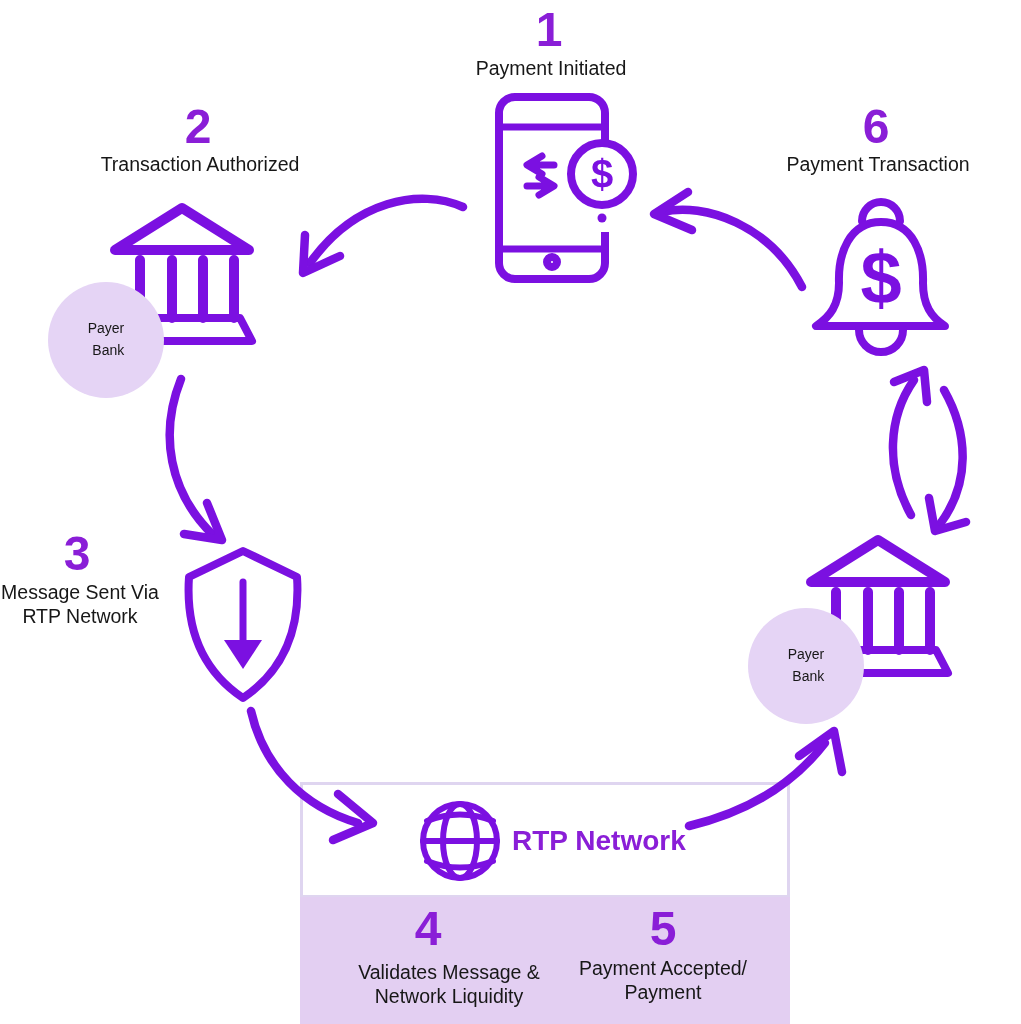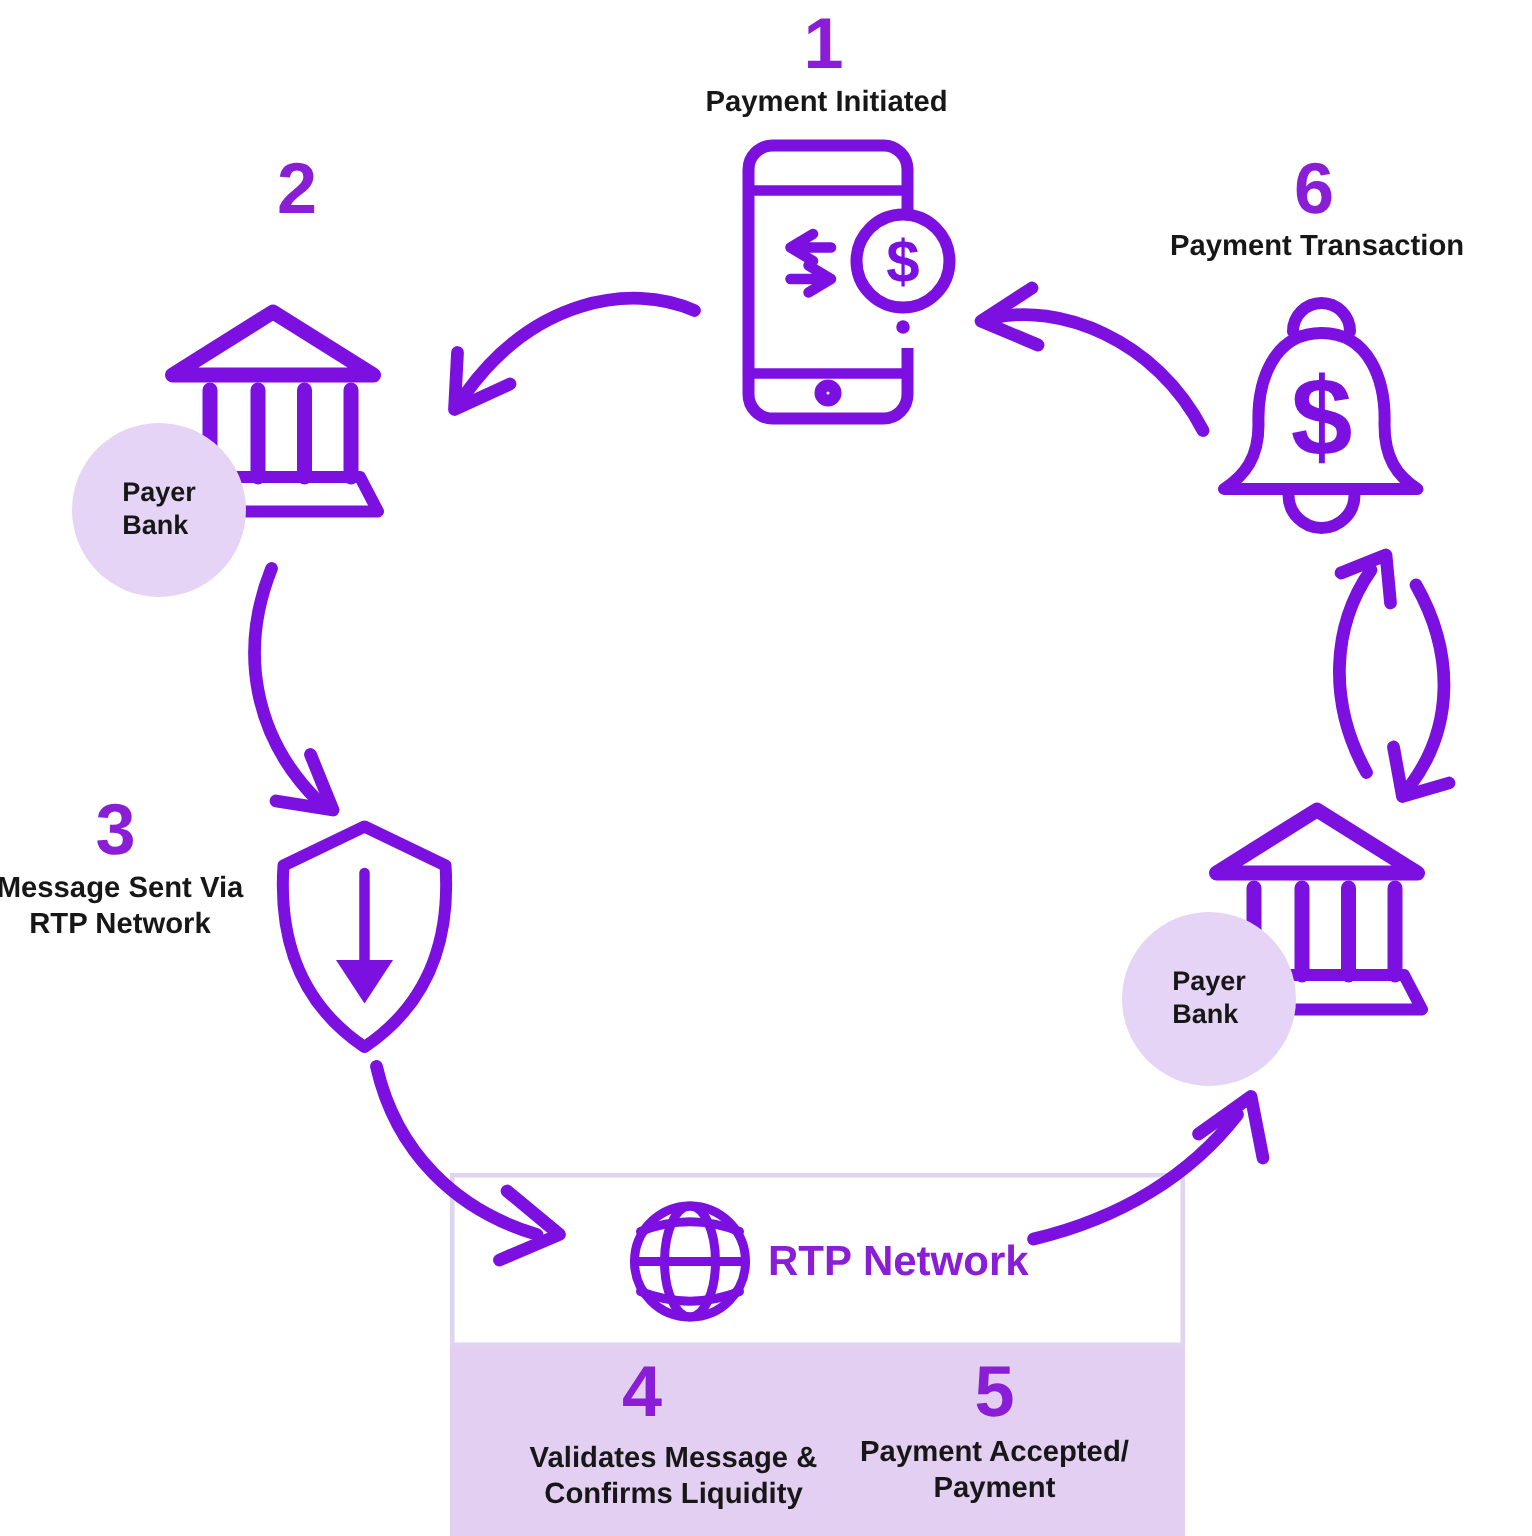--- a/index.html
+++ b/index.html
@@ -14,28 +14,28 @@
   .canvas{
     position:relative;width:1021px;height:1024px;background:#ffffff;
     overflow:hidden;font-family:"Liberation Sans",sans-serif;
   }
   .abs{position:absolute;}
   .num{
     font-weight:700;font-size:48px;line-height:1;
     color:var(--c-number);transform:translateX(-50%);white-space:nowrap;
   }
   .lbl{
-    font-weight:700;font-size:19.5px;line-height:24px;
+    font-weight:400;font-size:19.5px;line-height:24px;
     color:var(--c-text);transform:translateX(-50%);
     text-align:center;white-space:nowrap;
   }
   .badge-text{
-    font-weight:700;font-size:18px;line-height:22px;
+    font-weight:400;font-size:14px;line-height:22px;
     color:var(--c-text);transform:translateX(-50%);
-    text-align:left;white-space:nowrap;
+    text-align:right;white-space:nowrap;
   }
   .rtp-box{
     left:300px;top:782px;width:484px;height:110px;
     background:#ffffff;border:3px solid var(--c-panel_border);
   }
   .panel{
     left:300px;top:897px;width:490px;height:127px;
     background:var(--c-panel_fill);
   }
   .rtp-label{
@@ -142,36 +142,37 @@
       <path class="st" d="M 881 222 C 849 222 838 254 839 283 C 839 305 830 317 816 326 L 945 326 C 931 317 923 305 923 283 C 924 254 913 222 881 222 Z"></path>
       <path class="st" d="M 859 330 A 22 22 0 0 0 903 330"></path>
       <text class="dollar-lg" x="881" y="303" text-anchor="middle">$</text>
     </g>
   </svg>
 
   <div class="abs num" style="left:549px;top:6px">1</div>
   <div class="abs lbl" style="left:551px;top:56px">Payment Initiated</div>
 
   <div class="abs num" style="left:198px;top:103px">2</div>
+  <div class="abs lbl" style="left:200px;top:152px">Transaction Authorized</div>
 
   <div class="abs num" style="left:77px;top:530px">3</div>
   <div class="abs lbl" style="left:80px;top:580px">
     <div>Message Sent Via</div>
     <div>RTP Network</div>
   </div>
 
   <div class="abs num" style="left:876px;top:103px">6</div>
   <div class="abs lbl" style="left:878px;top:152px">Payment Transaction</div>
 
   <div class="abs rtp-label" style="left:512px;top:827px">RTP Network</div>
 
   <div class="abs num" style="left:428px;top:905px">4</div>
   <div class="abs lbl" style="left:449px;top:960px">
     <div>Validates Message &amp;</div>
-    <div>Confirms Liquidity</div>
+    <div>Network Liquidity</div>
   </div>
 
   <div class="abs num" style="left:663px;top:905px">5</div>
   <div class="abs lbl" style="left:663px;top:956px">
     <div>Payment Accepted/</div>
     <div>Payment</div>
   </div>
 
   <div class="abs badge-text" style="left:106px;top:317px">
     <div>Payer</div>

